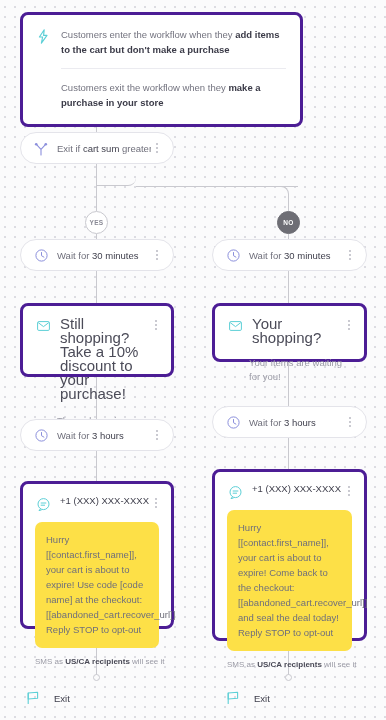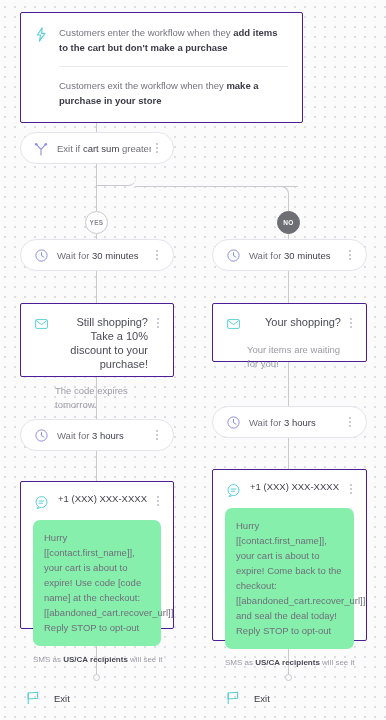--- a/index.html
+++ b/index.html
@@ -34,22 +34,22 @@
     width: 7px; height: 7px;
     border: 1px solid #c9c9cf;
     border-radius: 50%;
     background: #fbfbfc;
   }
 
   
   .card {
     position: absolute;
     background: #ffffff;
-    border: 1px solid #4c1d95;
-    border-radius: 2px;
+    border: 3px solid #4c1d95;
+    border-radius: 8px;
   }
   .pill {
     position: absolute;
     background: #ffffff;
     border: 1px solid #e4e4ea;
     border-radius: 22px;
     height: 32px;
     display: flex;
     align-items: center;
     padding: 0 10px 0 12px;
@@ -142,26 +142,25 @@
 
   
   .msg-card { padding: 0; }
   .msg-head {
     display: flex;
     align-items: flex-start;
     padding: 11px 9px 0 12px;
   }
   .msg-title {
     flex: 1 1 auto;
-    font-size: 11px;
+    font-size: 15px;
     line-height: 14px;
     color: #4b4b58;
     margin-left: 9px;
     margin-right: 4px;
-    text-align: right;
   }
   .msg-preview {
     font-size: 9.5px;
     line-height: 14px;
     color: #9a9aa5;
     margin: 11px 14px 14px 34px;
   }
 
   #email-left  { left: 20px;  top: 303px; width: 154px; height: 74px; }
   #email-right { left: 212px; top: 303px; width: 155px; height: 59px; }
@@ -173,21 +172,21 @@
   #sms-right { left: 212px; top: 469px; width: 155px; height: 172px; }
   .sms-phone {
     flex: 1 1 auto;
     font-size: 9.5px;
     color: #3f3f4c;
     margin-left: 9px;
     white-space: nowrap;
   }
   .sms-bubble {
     margin: 10px 12px 0 12px;
-    background: #86efac;
+    background: #fde047;
     border-radius: 7px;
     padding: 10px 11px 11px 11px;
     font-size: 9.5px;
     line-height: 15px;
     color: #6f6f7b;
   }
   .sms-note {
     margin: 9px 12px 0 12px;
     font-size: 8px;
     color: #9a9aa5;

